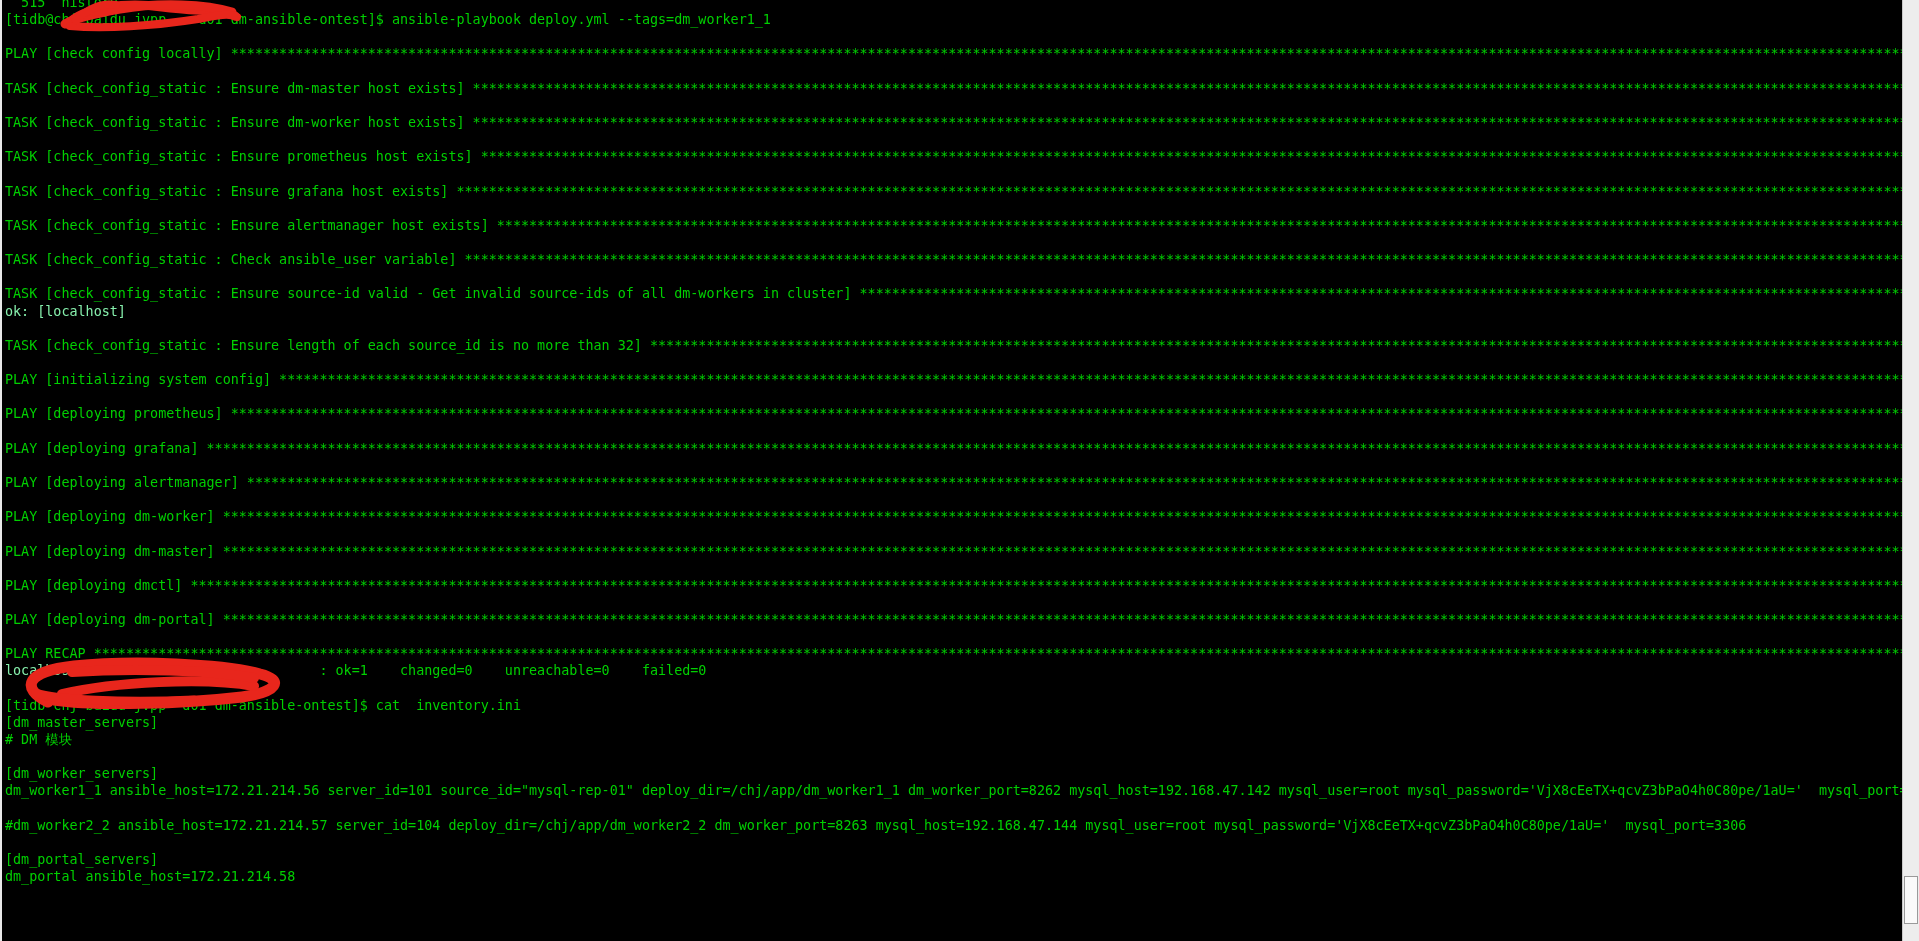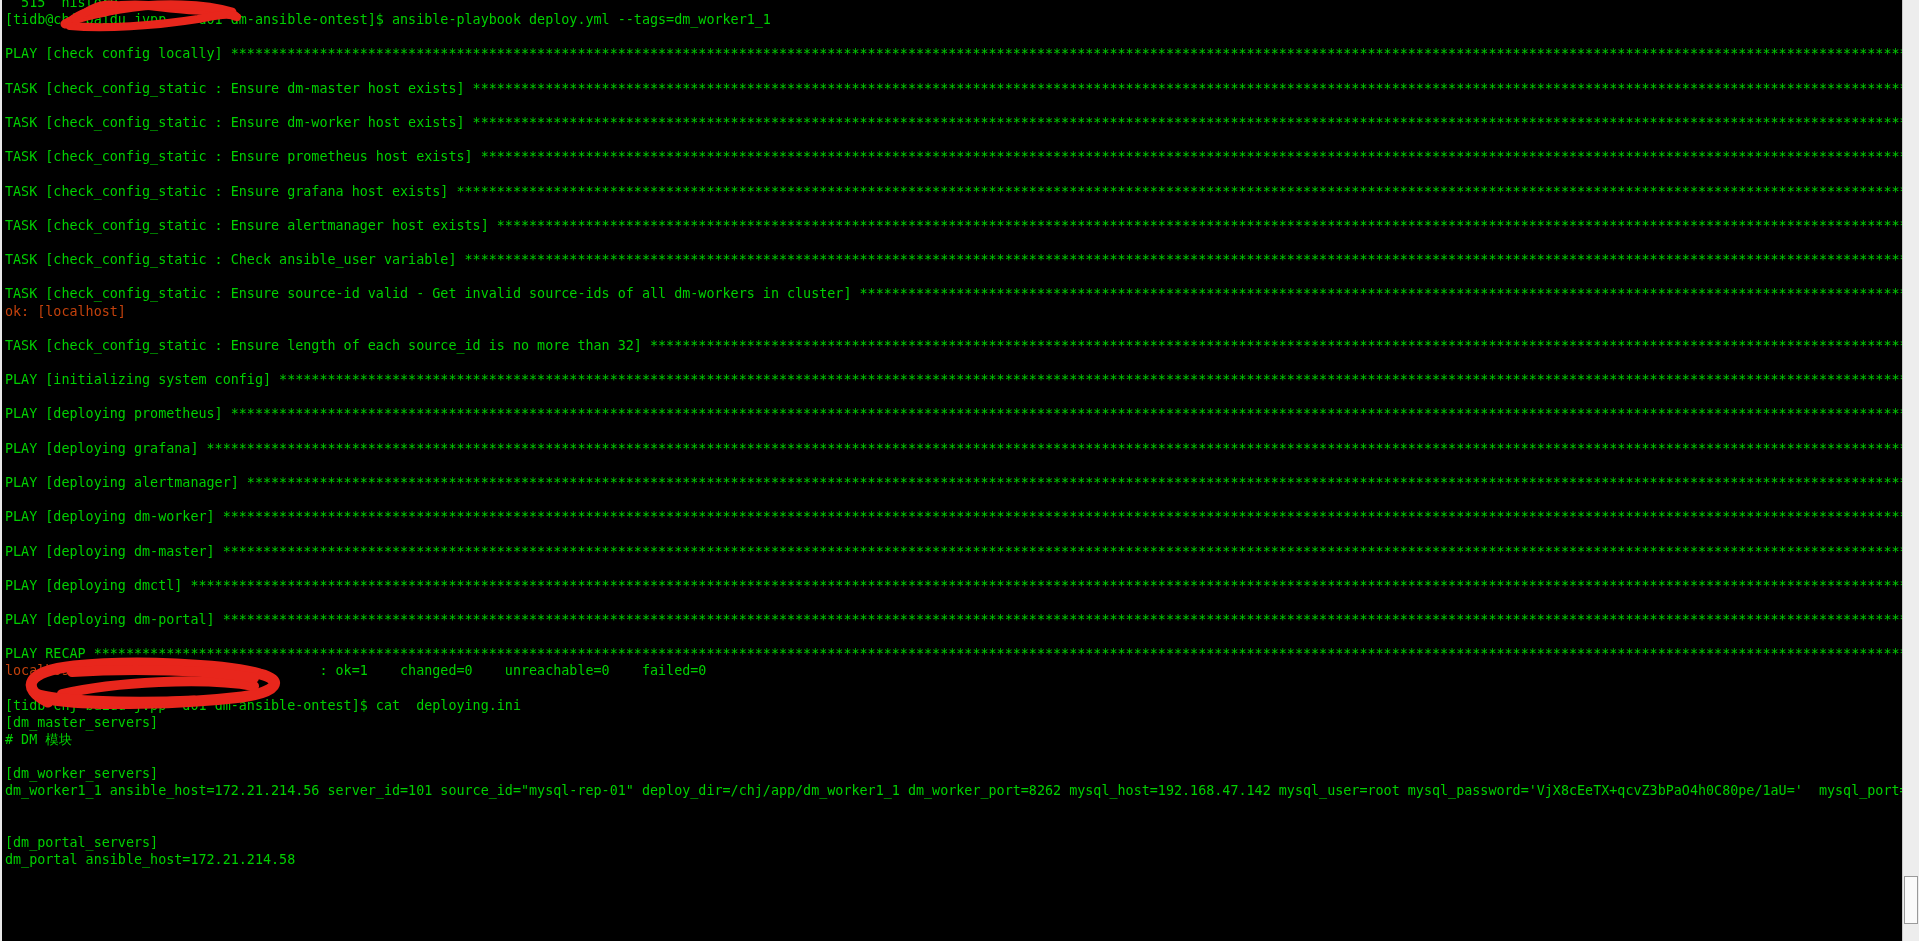--- a/index.html
+++ b/index.html
@@ -21,21 +21,21 @@
     left: 3px; top: -6px; right: 18px;
     color: #00d000;
     font-size: 13.4px;
   }
   .tline {
     height: 17.15px;
     line-height: 17.15px;
     white-space: pre;
     color: #00d000;
   }
-  .tline.dim, .tline .dim { color: #c2410c; }
+  .tline.dim, .tline .dim { color: #86efac; }
   .tline .redacted { color: #00d000; }
   
   .scrollbar {
     position: absolute; top: 0; right: 0;
     width: 16px; height: 941px;
     background: #ededed;
     border-left: 1px solid #c9c9c9;
   }
   .scrollbar .thumb {
     position: absolute;
@@ -95,27 +95,28 @@
       <div class="tline">&nbsp;</div>
       <div class="tline">PLAY [deploying dm-master] ******************************************************************************************************************************************************************************************************************</div>
       <div class="tline">&nbsp;</div>
       <div class="tline">PLAY [deploying dmctl] **********************************************************************************************************************************************************************************************************************</div>
       <div class="tline">&nbsp;</div>
       <div class="tline">PLAY [deploying dm-portal] ******************************************************************************************************************************************************************************************************************</div>
       <div class="tline">&nbsp;</div>
       <div class="tline">PLAY RECAP **********************************************************************************************************************************************************************************************************************************</div>
       <div class="tline"><span class="dim">localhost</span><span>                              : ok=1    changed=0    unreachable=0    failed=0</span></div>
       <div class="tline">&nbsp;</div>
-      <div class="tline"><span>[tid</span><span class="redacted">b chj baidu jvpp  d01 </span><span>dm-ansible-ontest]$ cat  deploying.ini</span></div>
+      <div class="tline"><span>[tid</span><span class="redacted">b chj baidu jvpp  d01 </span><span>dm-ansible-ontest]$ cat  inventory.ini</span></div>
       <div class="tline">[dm_master_servers]</div>
       <div class="tline"># DM 模块</div>
       <div class="tline">&nbsp;</div>
       <div class="tline">[dm_worker_servers]</div>
       <div class="tline">dm_worker1_1 ansible_host=172.21.214.56 server_id=101 source_id="mysql-rep-01" deploy_dir=/chj/app/dm_worker1_1 dm_worker_port=8262 mysql_host=192.168.47.142 mysql_user=root mysql_password='VjX8cEeTX+qcvZ3bPaO4h0C80pe/1aU='  mysql_port=3</div>
       <div class="tline">&nbsp;</div>
+      <div class="tline">#dm_worker2_2 ansible_host=172.21.214.57 server_id=104 deploy_dir=/chj/app/dm_worker2_2 dm_worker_port=8263 mysql_host=192.168.47.144 mysql_user=root mysql_password='VjX8cEeTX+qcvZ3bPaO4h0C80pe/1aU='  mysql_port=3306</div>
       <div class="tline">&nbsp;</div>
       <div class="tline">[dm_portal_servers]</div>
       <div class="tline">dm_portal ansible_host=172.21.214.58</div>
     </div>
 
   <div class="scrollbar">
     <div class="thumb"></div>
   </div>
 
   <svg class="scribbles" width="1919" height="941" viewBox="0 0 1919 941">

